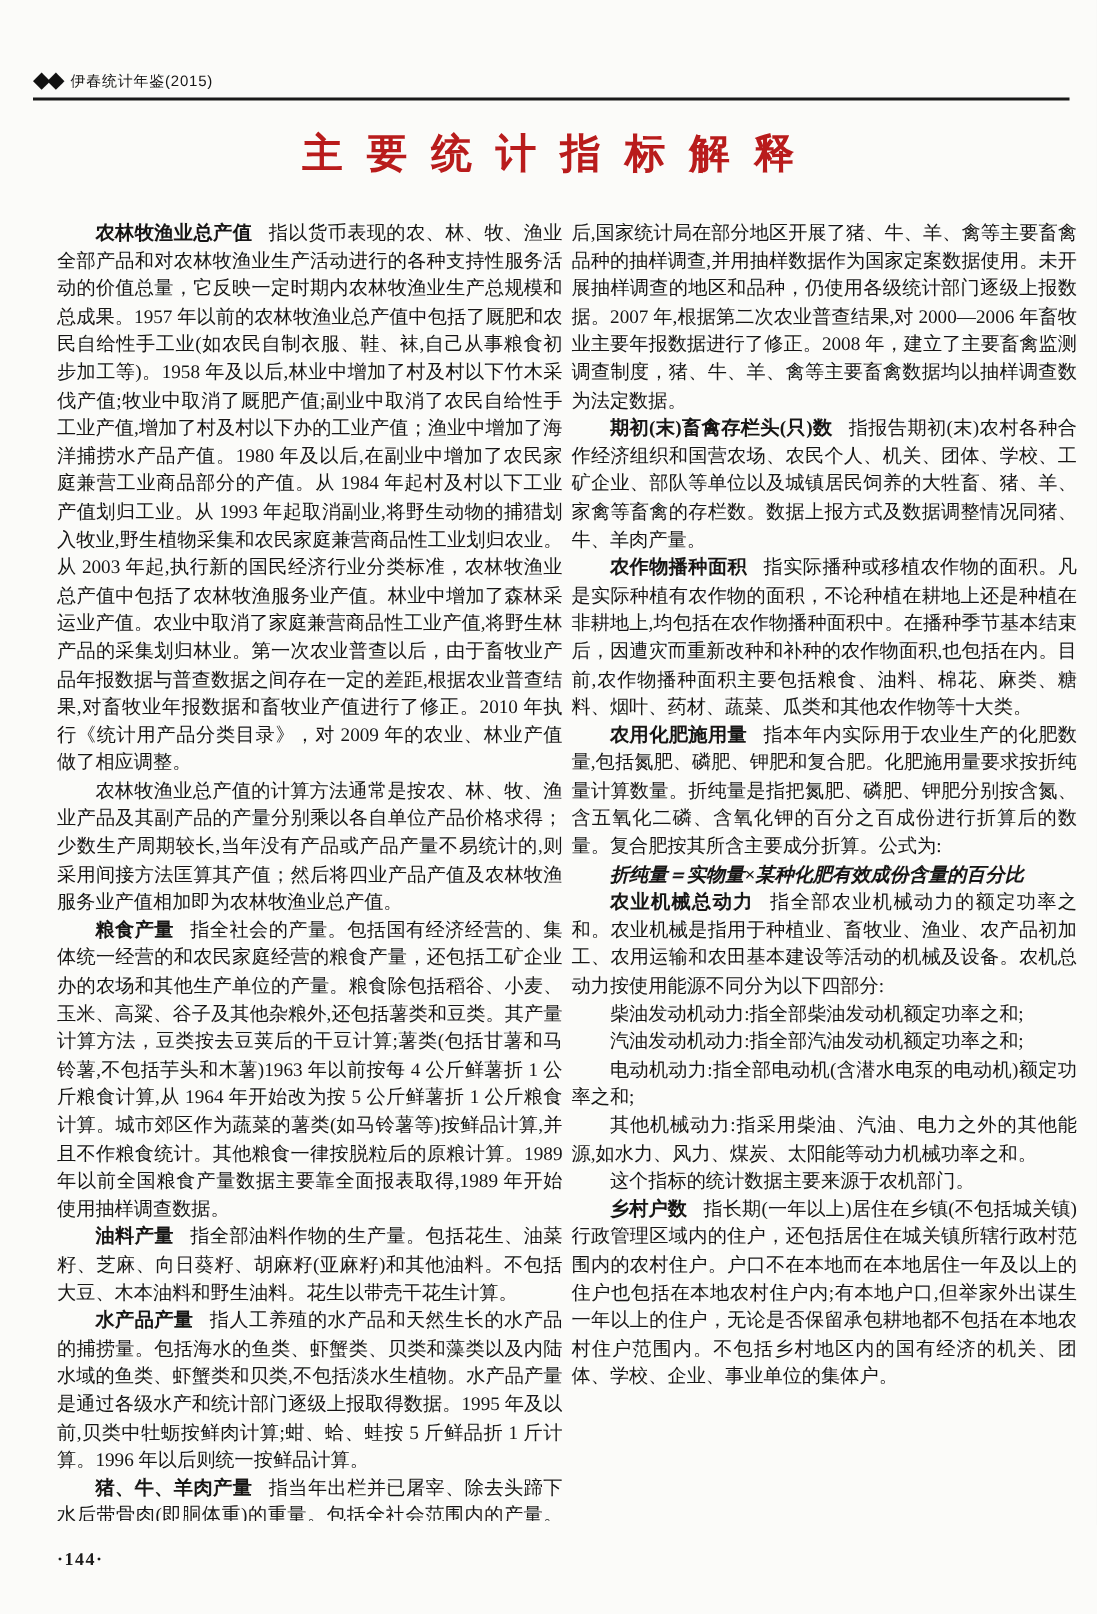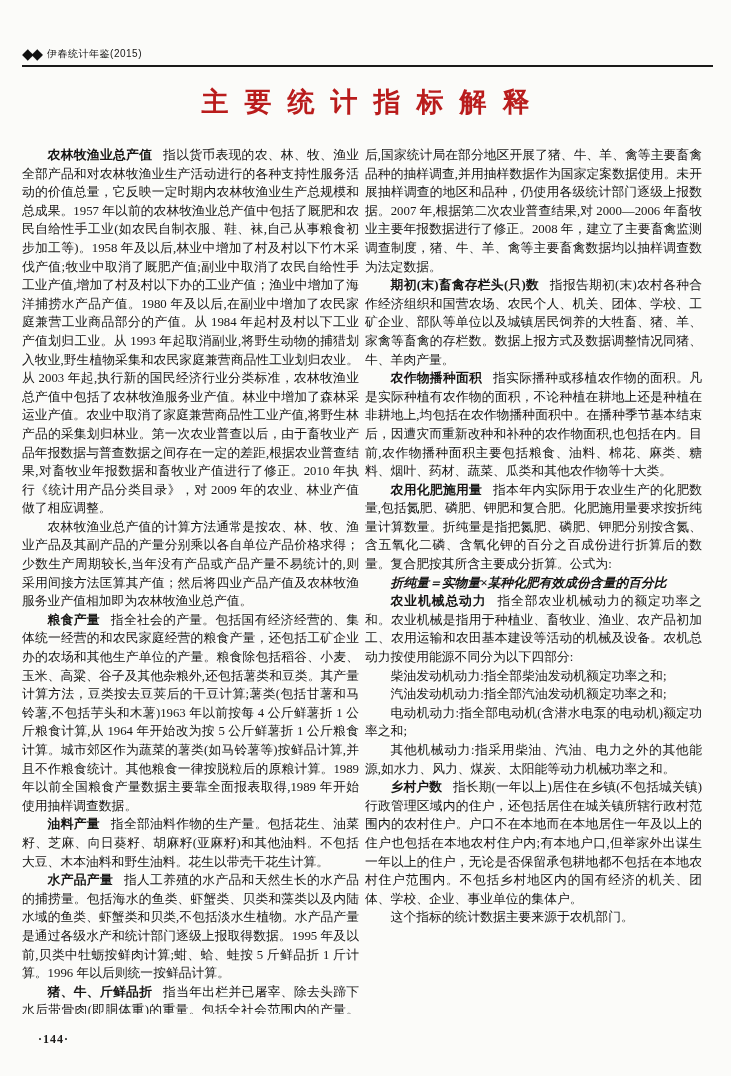--- a/index.html
+++ b/index.html
@@ -27,21 +27,21 @@
   
   h1.doc-title{
     position:absolute;top:84px;left:0;width:100%;
     margin:0;text-align:center;
     font-size:27px;font-weight:bold;color:#b91c1c;
     letter-spacing:16px;text-indent:16px;
     font-family:"Liberation Sans","DejaVu Sans",sans-serif;
   }
   
   .columns{
-    position:absolute;top:146px;left:22px;
+    position:absolute;top:146px;left:38px;
     width:687px;height:868px;
     display:flex;gap:6px;overflow:hidden;
   }
   .col{
     width:337px;height:100%;overflow:hidden;
     font-size:12.8px;line-height:18.6px;
     text-align:justify;text-justify:inter-character;
     color:#171615;
   }
   .col p{margin:0;text-indent:2em;}
@@ -66,33 +66,33 @@
 
   <h1 class="doc-title">主要统计指标解释</h1>
 
   <div class="columns">
     <div class="col">
         <p><b class="term">农林牧渔业总产值</b>指以货币表现的农、林、牧、渔业全部产品和对农林牧渔业生产活动进行的各种支持性服务活动的价值总量，它反映一定时期内农林牧渔业生产总规模和总成果。1957 年以前的农林牧渔业总产值中包括了厩肥和农民自给性手工业(如农民自制衣服、鞋、袜,自己从事粮食初步加工等)。1958 年及以后,林业中增加了村及村以下竹木采伐产值;牧业中取消了厩肥产值;副业中取消了农民自给性手工业产值,增加了村及村以下办的工业产值；渔业中增加了海洋捕捞水产品产值。1980 年及以后,在副业中增加了农民家庭兼营工业商品部分的产值。从 1984 年起村及村以下工业产值划归工业。从 1993 年起取消副业,将野生动物的捕猎划入牧业,野生植物采集和农民家庭兼营商品性工业划归农业。从 2003 年起,执行新的国民经济行业分类标准，农林牧渔业总产值中包括了农林牧渔服务业产值。林业中增加了森林采运业产值。农业中取消了家庭兼营商品性工业产值,将野生林产品的采集划归林业。第一次农业普查以后，由于畜牧业产品年报数据与普查数据之间存在一定的差距,根据农业普查结果,对畜牧业年报数据和畜牧业产值进行了修正。2010 年执行《统计用产品分类目录》，对 2009 年的农业、林业产值做了相应调整。</p>
         <p>农林牧渔业总产值的计算方法通常是按农、林、牧、渔业产品及其副产品的产量分别乘以各自单位产品价格求得；少数生产周期较长,当年没有产品或产品产量不易统计的,则采用间接方法匡算其产值；然后将四业产品产值及农林牧渔服务业产值相加即为农林牧渔业总产值。</p>
         <p><b class="term">粮食产量</b>指全社会的产量。包括国有经济经营的、集体统一经营的和农民家庭经营的粮食产量，还包括工矿企业办的农场和其他生产单位的产量。粮食除包括稻谷、小麦、玉米、高粱、谷子及其他杂粮外,还包括薯类和豆类。其产量计算方法，豆类按去豆荚后的干豆计算;薯类(包括甘薯和马铃薯,不包括芋头和木薯)1963 年以前按每 4 公斤鲜薯折 1 公斤粮食计算,从 1964 年开始改为按 5 公斤鲜薯折 1 公斤粮食计算。城市郊区作为蔬菜的薯类(如马铃薯等)按鲜品计算,并且不作粮食统计。其他粮食一律按脱粒后的原粮计算。1989 年以前全国粮食产量数据主要靠全面报表取得,1989 年开始使用抽样调查数据。</p>
         <p><b class="term">油料产量</b>指全部油料作物的生产量。包括花生、油菜籽、芝麻、向日葵籽、胡麻籽(亚麻籽)和其他油料。不包括大豆、木本油料和野生油料。花生以带壳干花生计算。</p>
         <p><b class="term">水产品产量</b>指人工养殖的水产品和天然生长的水产品的捕捞量。包括海水的鱼类、虾蟹类、贝类和藻类以及内陆水域的鱼类、虾蟹类和贝类,不包括淡水生植物。水产品产量是通过各级水产和统计部门逐级上报取得数据。1995 年及以前,贝类中牡蛎按鲜肉计算;蚶、蛤、蛙按 5 斤鲜品折 1 斤计算。1996 年以后则统一按鲜品计算。</p>
-        <p><b class="term">猪、牛、斤鲜品折</b>指当年出栏并已屠宰、除去头蹄下水后带骨肉(即胴体重)的重量。包括全社会范围内的产量。1996 年以前为全面统计并逐级上报数据。1996 年第一次农业普查以后，根据普查结果,对畜牧业主要年报数据进行了修正。1999 年以</p>
+        <p><b class="term">猪、牛、羊肉产量</b>指当年出栏并已屠宰、除去头蹄下水后带骨肉(即胴体重)的重量。包括全社会范围内的产量。1996 年以前为全面统计并逐级上报数据。1996 年第一次农业普查以后，根据普查结果,对畜牧业主要年报数据进行了修正。1999 年以</p>
       </div>
     <div class="col">
         <p class="noindent">后,国家统计局在部分地区开展了猪、牛、羊、禽等主要畜禽品种的抽样调查,并用抽样数据作为国家定案数据使用。未开展抽样调查的地区和品种，仍使用各级统计部门逐级上报数据。2007 年,根据第二次农业普查结果,对 2000—2006 年畜牧业主要年报数据进行了修正。2008 年，建立了主要畜禽监测调查制度，猪、牛、羊、禽等主要畜禽数据均以抽样调查数为法定数据。</p>
         <p><b class="term">期初(末)畜禽存栏头(只)数</b>指报告期初(末)农村各种合作经济组织和国营农场、农民个人、机关、团体、学校、工矿企业、部队等单位以及城镇居民饲养的大牲畜、猪、羊、家禽等畜禽的存栏数。数据上报方式及数据调整情况同猪、牛、羊肉产量。</p>
         <p><b class="term">农作物播种面积</b>指实际播种或移植农作物的面积。凡是实际种植有农作物的面积，不论种植在耕地上还是种植在非耕地上,均包括在农作物播种面积中。在播种季节基本结束后，因遭灾而重新改种和补种的农作物面积,也包括在内。目前,农作物播种面积主要包括粮食、油料、棉花、麻类、糖料、烟叶、药材、蔬菜、瓜类和其他农作物等十大类。</p>
         <p><b class="term">农用化肥施用量</b>指本年内实际用于农业生产的化肥数量,包括氮肥、磷肥、钾肥和复合肥。化肥施用量要求按折纯量计算数量。折纯量是指把氮肥、磷肥、钾肥分别按含氮、含五氧化二磷、含氧化钾的百分之百成份进行折算后的数量。复合肥按其所含主要成分折算。公式为:</p>
         <p class="formula">折纯量＝实物量×某种化肥有效成份含量的百分比</p>
         <p><b class="term">农业机械总动力</b>指全部农业机械动力的额定功率之和。农业机械是指用于种植业、畜牧业、渔业、农产品初加工、农用运输和农田基本建设等活动的机械及设备。农机总动力按使用能源不同分为以下四部分:</p>
         <p>柴油发动机动力:指全部柴油发动机额定功率之和;</p>
         <p>汽油发动机动力:指全部汽油发动机额定功率之和;</p>
         <p>电动机动力:指全部电动机(含潜水电泵的电动机)额定功率之和;</p>
         <p>其他机械动力:指采用柴油、汽油、电力之外的其他能源,如水力、风力、煤炭、太阳能等动力机械功率之和。</p>
+        <p>这个指标的统计数据主要来源于农机部门。</p>
         <p><b class="term">乡村户数</b>指长期(一年以上)居住在乡镇(不包括城关镇)行政管理区域内的住户，还包括居住在城关镇所辖行政村范围内的农村住户。户口不在本地而在本地居住一年及以上的住户也包括在本地农村住户内;有本地户口,但举家外出谋生一年以上的住户，无论是否保留承包耕地都不包括在本地农村住户范围内。不包括乡村地区内的国有经济的机关、团体、学校、企业、事业单位的集体户。</p>
-        <p>这个指标的统计数据主要来源于农机部门。</p>
       </div>
   </div>
 
   <div class="pageno">·144·</div>
 
 </div>
 
 </body></html>

